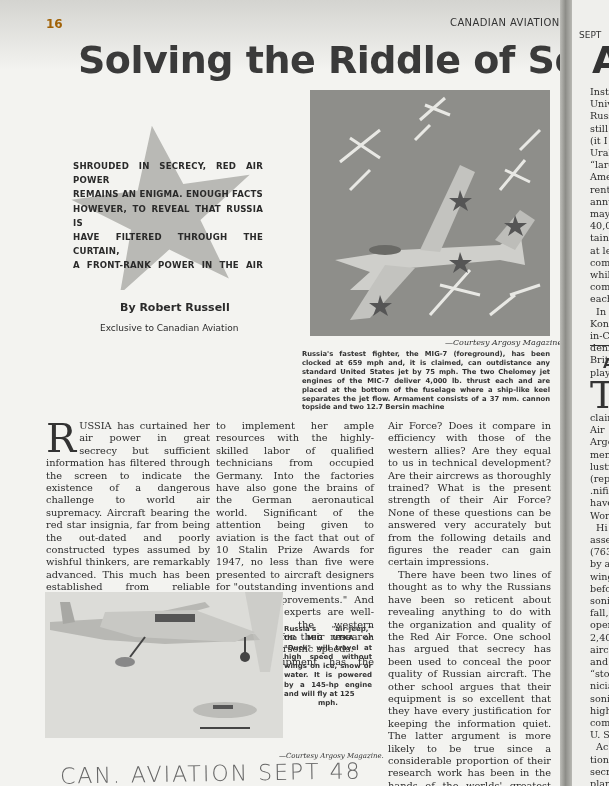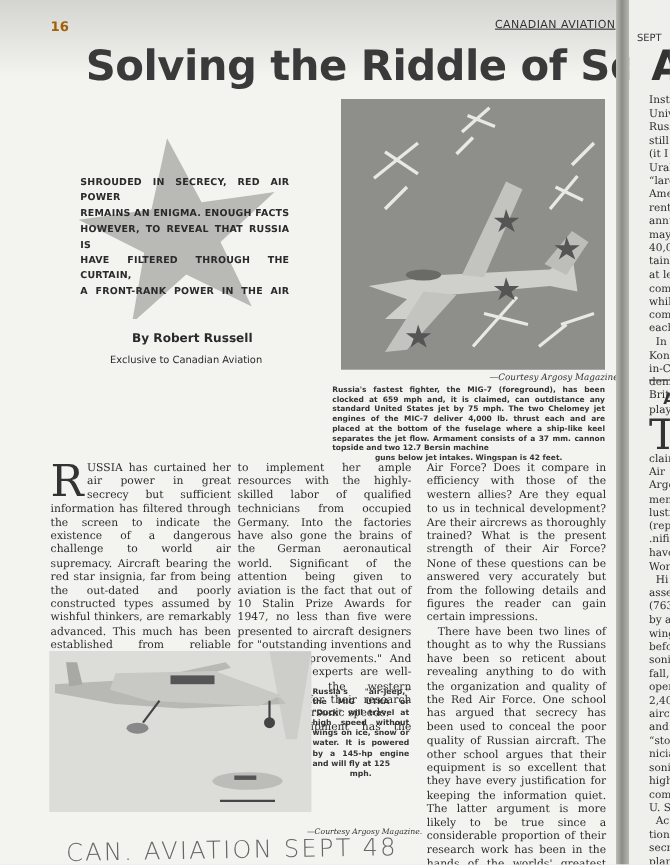--- a/index.html
+++ b/index.html
@@ -2,21 +2,21 @@
 <html><head>
 <meta charset="utf-8">
 <style>
   html,body{margin:0;padding:0;}
   body{width:609px;height:786px;background:#e9e9e6;position:relative;overflow:hidden;font-family:"DejaVu Serif",serif;color:#222;}
   .page{position:absolute;left:0;top:0;width:566px;height:786px;background:#f3f3f0;}
   .page::before{content:"";position:absolute;left:0;top:0;width:566px;height:70px;background:linear-gradient(180deg,#d4d4d0 0%,rgba(243,243,240,0) 100%);}
   .spine{position:absolute;left:560px;top:0;width:12px;height:786px;background:linear-gradient(90deg,#bdbdb8,#8d8d88 45%,#b8b8b3);}
   .nextpage{position:absolute;left:572px;top:0;width:37px;height:786px;background:#efefec;overflow:hidden;padding-left:48px;}
   .pgnum{position:absolute;left:46px;top:17px;font:bold 12px "DejaVu Sans",sans-serif;color:#a16207;}
-  .mag{position:absolute;left:450px;top:17px;font:10px "DejaVu Sans",sans-serif;letter-spacing:.4px;color:#333;text-decoration:underline;}
+  .mag{position:absolute;left:450px;top:17px;font:10px "DejaVu Sans",sans-serif;letter-spacing:.4px;color:#333;}
   .title{position:absolute;left:78px;top:38px;font:bold 38px "DejaVu Sans",sans-serif;color:#3a3a3a;letter-spacing:-.5px;white-space:nowrap;}
   .star{position:absolute;left:68px;top:115px;width:190px;height:175px;}
   .deck{position:absolute;left:73px;top:159px;width:190px;font:bold 8.6px "DejaVu Sans",sans-serif;line-height:14.2px;text-align:justify;text-align-last:justify;color:#2a2a2a;letter-spacing:.2px;}
   .byline{position:absolute;left:120px;top:301px;font:bold 11px "DejaVu Sans",sans-serif;color:#2a2a2a;}
   .excl{position:absolute;left:100px;top:323px;font:9px "DejaVu Sans",sans-serif;color:#2a2a2a;}
   .photo1{position:absolute;left:310px;top:90px;width:240px;height:246px;background:#8f8f8b;}
   .credit1{position:absolute;left:445px;top:338px;font:italic 8px "DejaVu Serif",serif;color:#333;}
   .cap1{position:absolute;left:302px;top:350px;width:248px;font:bold 6.8px "DejaVu Sans",sans-serif;line-height:8.9px;text-align:justify;color:#333;}
   .cap1 .last{text-align:center;display:block;}
   .col{position:absolute;font-size:9.8px;line-height:12.4px;text-align:justify;color:#2b2b2b;}
@@ -82,21 +82,20 @@
       <path d="M150 100 l3 8 9 0 -7 5 3 8 -8 -5 -7 5 3 -8 -7 -5 9 0z"></path>
       <path d="M70 205 l3 8 9 0 -7 5 3 8 -8 -5 -7 5 3 -8 -7 -5 9 0z"></path>
       <path d="M150 162 l3 8 9 0 -7 5 3 8 -8 -5 -7 5 3 -8 -7 -5 9 0z"></path>
       <path d="M205 125 l3 8 9 0 -7 5 3 8 -8 -5 -7 5 3 -8 -7 -5 9 0z"></path>
     </g>
     <ellipse cx="75" cy="160" rx="16" ry="5" fill="#6a6a66"></ellipse>
   </svg>
   <div class="credit1">—Courtesy Argosy Magazine.</div>
   <div class="cap1">
     <span>Russia's fastest fighter, the MIG-7 (foreground), has been clocked at 659 mph and, it is claimed, can outdistance any standard United States jet by 75 mph. The two Chelomey jet engines of the MIC-7 deliver 4,000 lb. thrust each and are placed at the bottom of the fuselage where a ship-like keel separates the jet flow. Armament consists of a 37 mm. cannon topside and two 12.7 Bersin machine</span>
-    <span class="last">guns below jet intakes. Wingspan is 42 feet.</span>
   </div>
 
   <div class="col c1">
     <p class="first"><span class="dropcap">R</span><span>USSIA has curtained her air power in great secrecy but sufficient information has filtered through the screen to indicate the existence of a dangerous challenge to world air supremacy. Aircraft bearing the red star insignia, far from being the out-dated and poorly constructed types assumed by wishful thinkers, are remarkably advanced. This much has been established from reliable sources.</span></p>
     <p>Since the end of the war, Russia has intensified her research program both in aircraft and accessories. She has made good use of the spoils of war</p>
   </div>
   <div class="col c2">
     <p class="first">to implement her ample resources with the highly-skilled labor of qualified technicians from occupied Germany. Into the factories have also gone the brains of the German aeronautical world. Significant of the attention being given to aviation is the fact that out of 10 Stalin Prize Awards for 1947, no less than five were presented to aircraft designers for "outstanding inventions and technical improvements." And all of these experts are well-known in the western hemisphere for their research work on supersonic speeds.</p>
     <p>What equipment has the Russian</p>
   </div>

